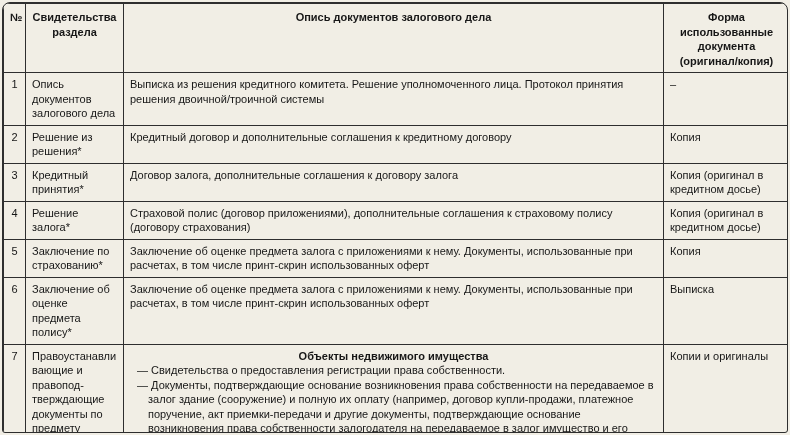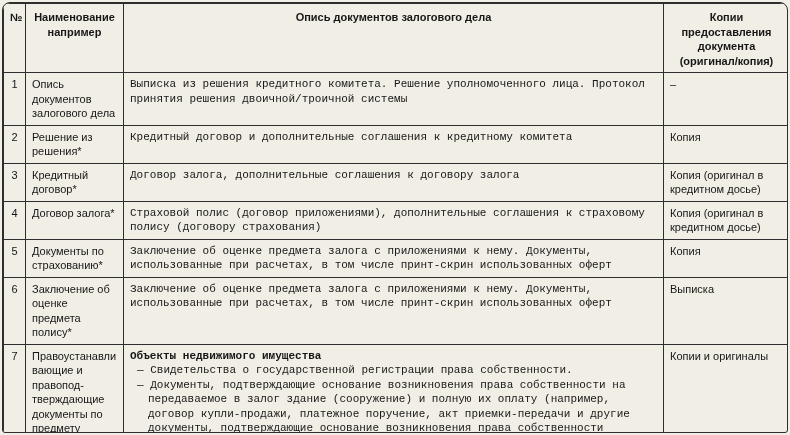--- a/index.html
+++ b/index.html
@@ -46,24 +46,25 @@
     font-weight: bold;
     text-align: center;
     padding-top: 6px;
   }
   td.c-num {
     text-align: center;
     padding-left: 2px;
     padding-right: 2px;
   }
   td.c-sec { text-align: left; }
-  td.c-docs { text-align: left; font-family: Liberation Mono, monospace; }
+  td.c-docs { text-align: left; }
   td.c-form { text-align: left; }
   .docs-title {
     font-weight: bold;
+    text-align: center;
   }
   .doc-item {
     padding-left: 18px;
     text-indent: -11px;
   }
 </style>
 </head>
 <body>
 
 <div class="page">
@@ -71,68 +72,68 @@
     <table>
       <colgroup>
         <col style="width:22px">
         <col style="width:98px">
         <col style="width:540px">
         <col style="width:126px">
       </colgroup>
       <thead>
         <tr>
           <th>№</th>
-          <th>Наименование например</th>
+          <th>Свидетельства раздела</th>
           <th>Опись документов залогового дела</th>
-          <th>Копии предоставления документа (оригинал/копия)</th>
+          <th>Форма использованные документа (оригинал/копия)</th>
         </tr>
       </thead>
       <tbody>
         <tr>
           <td class="c-num">1</td>
           <td class="c-sec">Опись документов залогового дела</td>
           <td class="c-docs">Выписка из решения кредитного комитета. Решение уполномоченного лица. Протокол принятия решения двоичной/троичной системы</td>
           <td class="c-form">–</td>
         </tr>
         <tr>
           <td class="c-num">2</td>
           <td class="c-sec">Решение из решения*</td>
-          <td class="c-docs">Кредитный договор и дополнительные соглашения к кредитному комитета</td>
+          <td class="c-docs">Кредитный договор и дополнительные соглашения к кредитному договору</td>
           <td class="c-form">Копия</td>
         </tr>
         <tr>
           <td class="c-num">3</td>
-          <td class="c-sec">Кредитный договор*</td>
+          <td class="c-sec">Кредитный принятия*</td>
           <td class="c-docs">Договор залога, дополнительные соглашения к договору залога</td>
           <td class="c-form">Копия (оригинал в кредитном досье)</td>
         </tr>
         <tr>
           <td class="c-num">4</td>
-          <td class="c-sec">Договор залога*</td>
+          <td class="c-sec">Решение залога*</td>
           <td class="c-docs">Страховой полис (договор приложениями), дополнительные соглашения к страховому полису (договору страхования)</td>
           <td class="c-form">Копия (оригинал в кредитном досье)</td>
         </tr>
         <tr>
           <td class="c-num">5</td>
-          <td class="c-sec">Документы по страхованию*</td>
+          <td class="c-sec">Заключение по страхованию*</td>
           <td class="c-docs">Заключение об оценке предмета залога с приложениями к нему. Документы, использованные при расчетах, в том числе принт-скрин использованных оферт</td>
           <td class="c-form">Копия</td>
         </tr>
         <tr>
           <td class="c-num">6</td>
           <td class="c-sec">Заключение об оценке предмета полису*</td>
           <td class="c-docs">Заключение об оценке предмета залога с приложениями к нему. Документы, использованные при расчетах, в том числе принт-скрин использованных оферт</td>
           <td class="c-form">Выписка</td>
         </tr>
         <tr>
           <td class="c-num">7</td>
           <td class="c-sec">Правоустанавлива­ющие и правопод­тверждающие до­кументы по пред­мету залога*</td>
           <td class="c-docs">
             <div class="docs-title">Объекты недвижимого имущества</div>
-            <div class="doc-item">— Свидетельства о государственной регистрации права собственности.</div>
+            <div class="doc-item">— Свидетельства о предоставления регистрации права собственности.</div>
             <div class="doc-item">— Документы, подтверждающие основание возникновения права собственности на передаваемое в залог здание (сооружение) и полную их оплату (например, договор купли-продажи, платежное поручение, акт приемки-передачи и другие документы, подтверждающие основание возникновения права собственности залогодателя на передаваемое в залог имущество и его полную оплату).</div>
 
           </td>
           <td class="c-form">Копии и оригиналы</td>
         </tr>
       </tbody>
     </table>
   </div>
 </div>
 

